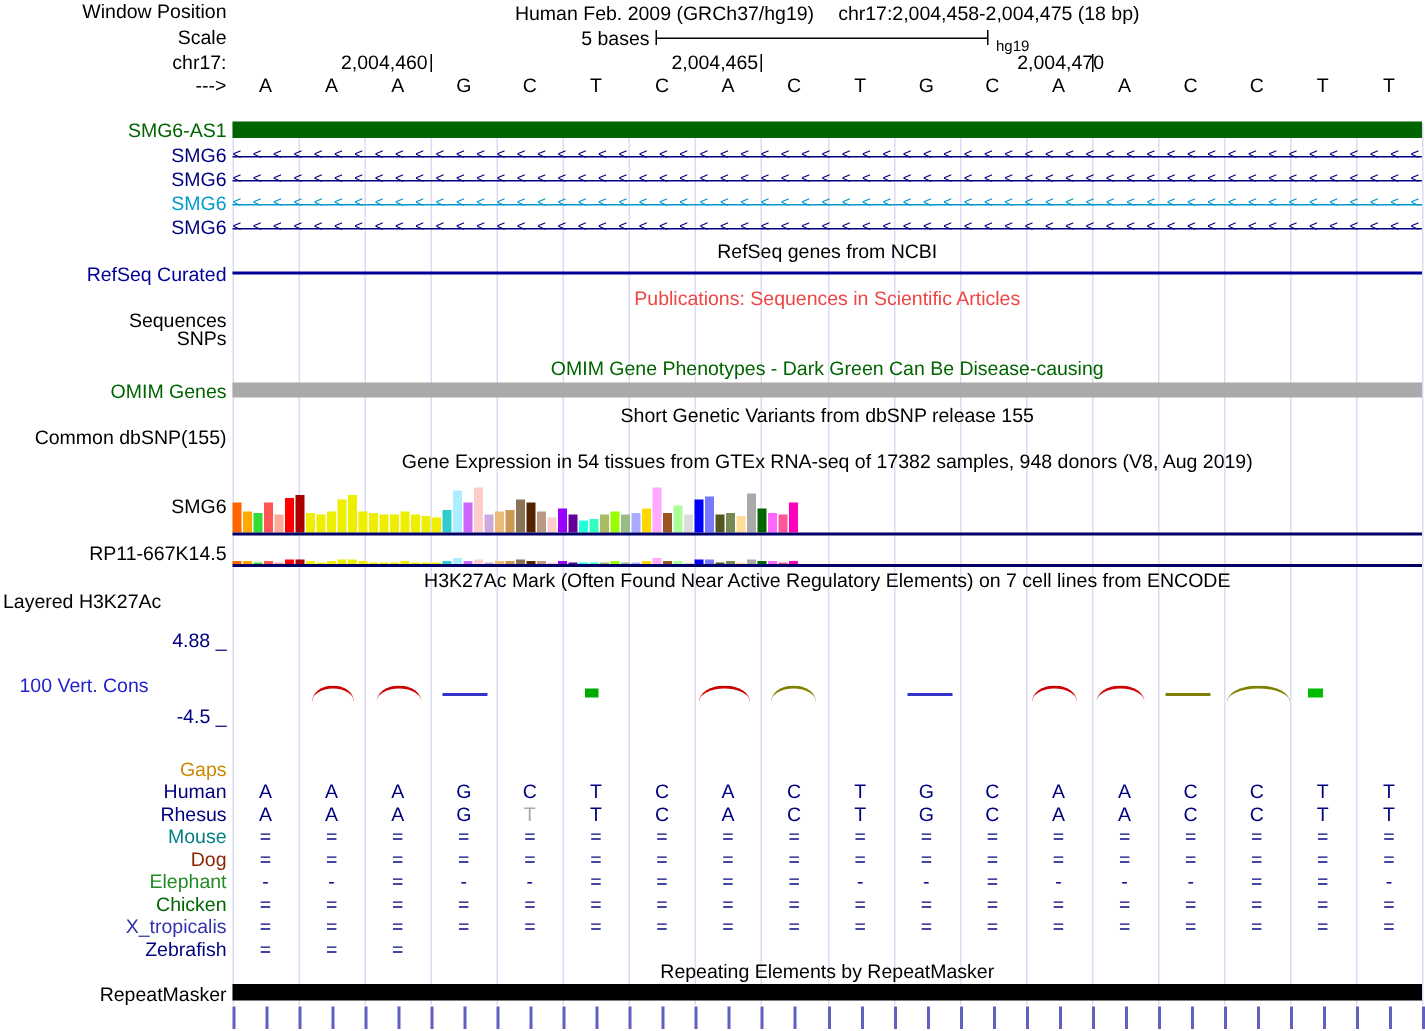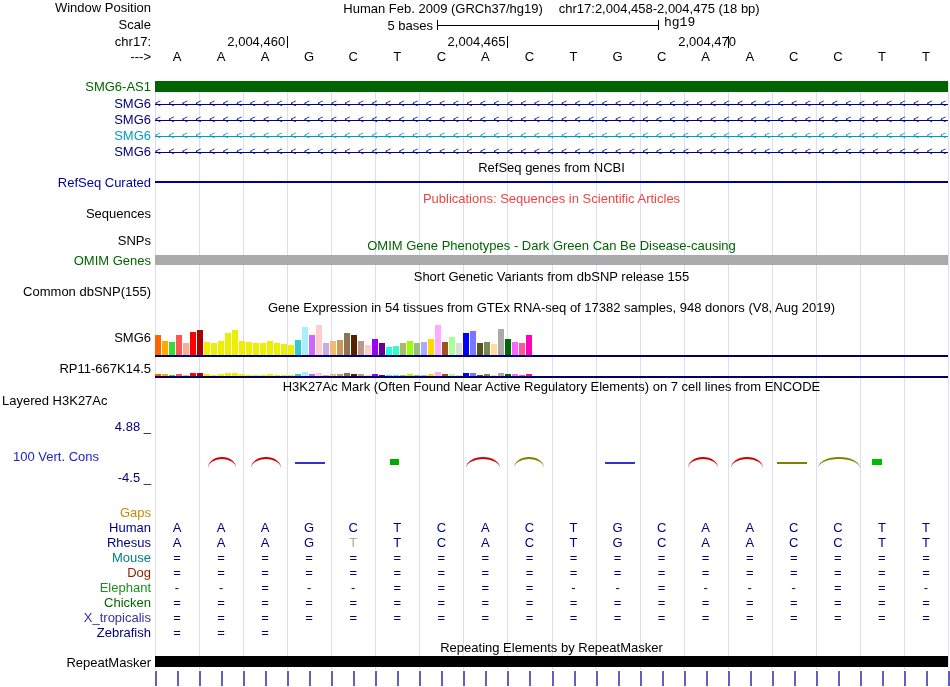--- a/index.html
+++ b/index.html
@@ -6,21 +6,21 @@
   #browser { position:relative; width:950px; height:687px; background:#fff;
              font-family:"Liberation Sans", sans-serif; overflow:hidden; }
   .guideline { position:absolute; top:82px; height:588px; width:1px; background:#DCDCF5; z-index:0; }
   .left-label { position:absolute; left:0; width:151px; text-align:right; font-size:13px;
                 height:14px; line-height:14px; white-space:nowrap; z-index:2; }
   .center-title { position:absolute; left:155px; width:793px; text-align:center; font-size:13px;
                   height:14px; line-height:14px; z-index:2; white-space:nowrap; }
   .hdr { position:absolute; top:1px; left:155px; width:793px; display:flex; justify-content:center;
          gap:16px; font-size:13px; z-index:2; }
   .scale-text { position:absolute; left:330px; top:18px; width:103px; text-align:right; font-size:13px; z-index:2; }
-  .scale-db   { position:absolute; left:664px; top:15px; font-size:13px; z-index:2;font-family:Liberation Mono, monospace; }
+  .scale-db   { position:absolute; left:664px; top:26px; font-size:10px; z-index:2; }
   .scale-bar  { position:absolute; left:437px; top:20px; width:220px; height:10px;
                 border-left:1px solid #000; border-right:1px solid #000;
                 background-image:linear-gradient(#000,#000); background-size:100% 1px;
                 background-position:0 5px; background-repeat:no-repeat; z-index:2; }
   .ruler-num  { position:absolute; top:35px; text-align:right; font-size:13px; height:14px; line-height:14px; z-index:2; }
   .ruler-tick { position:absolute; top:36px; width:1px; height:12px; background:#000; z-index:2; }
   .base { position:absolute; width:44px; text-align:center; font-size:13px; height:14px; line-height:14px; z-index:2; }
   .feat-box { position:absolute; left:155px; width:793px; z-index:1; }
   .arrow-row { position:absolute; left:155px; width:793px; height:14px; font-size:10px;
                letter-spacing:7.7px; overflow:hidden; white-space:nowrap; line-height:14px; z-index:1;
@@ -67,21 +67,21 @@
     <div class="left-label" style="top: 18px; color: rgb(0, 0, 0);">Scale</div>
     <div class="left-label" style="top: 35px; color: rgb(0, 0, 0);">chr17:</div>
     <div class="left-label" style="top: 50px; color: rgb(0, 0, 0);">---&gt;</div>
     <div class="left-label" style="top: 80px; color: rgb(0, 100, 0);">SMG6-AS1</div>
     <div class="left-label" style="top: 97px; color: rgb(0, 0, 128);">SMG6</div>
     <div class="left-label" style="top: 113px; color: rgb(0, 0, 128);">SMG6</div>
     <div class="left-label" style="top: 129px; color: rgb(0, 154, 205);">SMG6</div>
     <div class="left-label" style="top: 145px; color: rgb(0, 0, 128);">SMG6</div>
     <div class="left-label" style="top: 176px; color: rgb(0, 0, 153);">RefSeq Curated</div>
     <div class="left-label" style="top: 207px; color: rgb(0, 0, 0);">Sequences</div>
-    <div class="left-label" style="top: 234px; color: rgb(0, 0, 0);">SNPs</div>
+    <div class="left-label" style="top: 219px; color: rgb(0, 0, 0);">SNPs</div>
     <div class="left-label" style="top: 254px; color: rgb(0, 100, 0);">OMIM Genes</div>
     <div class="left-label" style="top: 285px; color: rgb(0, 0, 0);">Common dbSNP(155)</div>
     <div class="left-label" style="top: 331px; color: rgb(0, 0, 0);">SMG6</div>
     <div class="left-label" style="top: 362px; color: rgb(0, 0, 0);">RP11-667K14.5</div>
     <div class="left-label" style="top: 394px; color: rgb(0, 0, 0); left: 2px; width: auto; text-align: left;">Layered H3K27Ac</div>
     <div class="left-label" style="top: 420px; color: rgb(0, 0, 128);">4.88 _</div>
     <div class="left-label" style="top: 450px; color: rgb(34, 34, 204); left: 13px; width: auto; text-align: left;">100 Vert. Cons</div>
     <div class="left-label" style="top: 471px; color: rgb(0, 0, 128);">-4.5 _</div>
     <div class="left-label" style="top: 506px; color: rgb(204, 136, 0);">Gaps</div>
     <div class="left-label" style="top: 521px; color: rgb(0, 0, 128);">Human</div>

